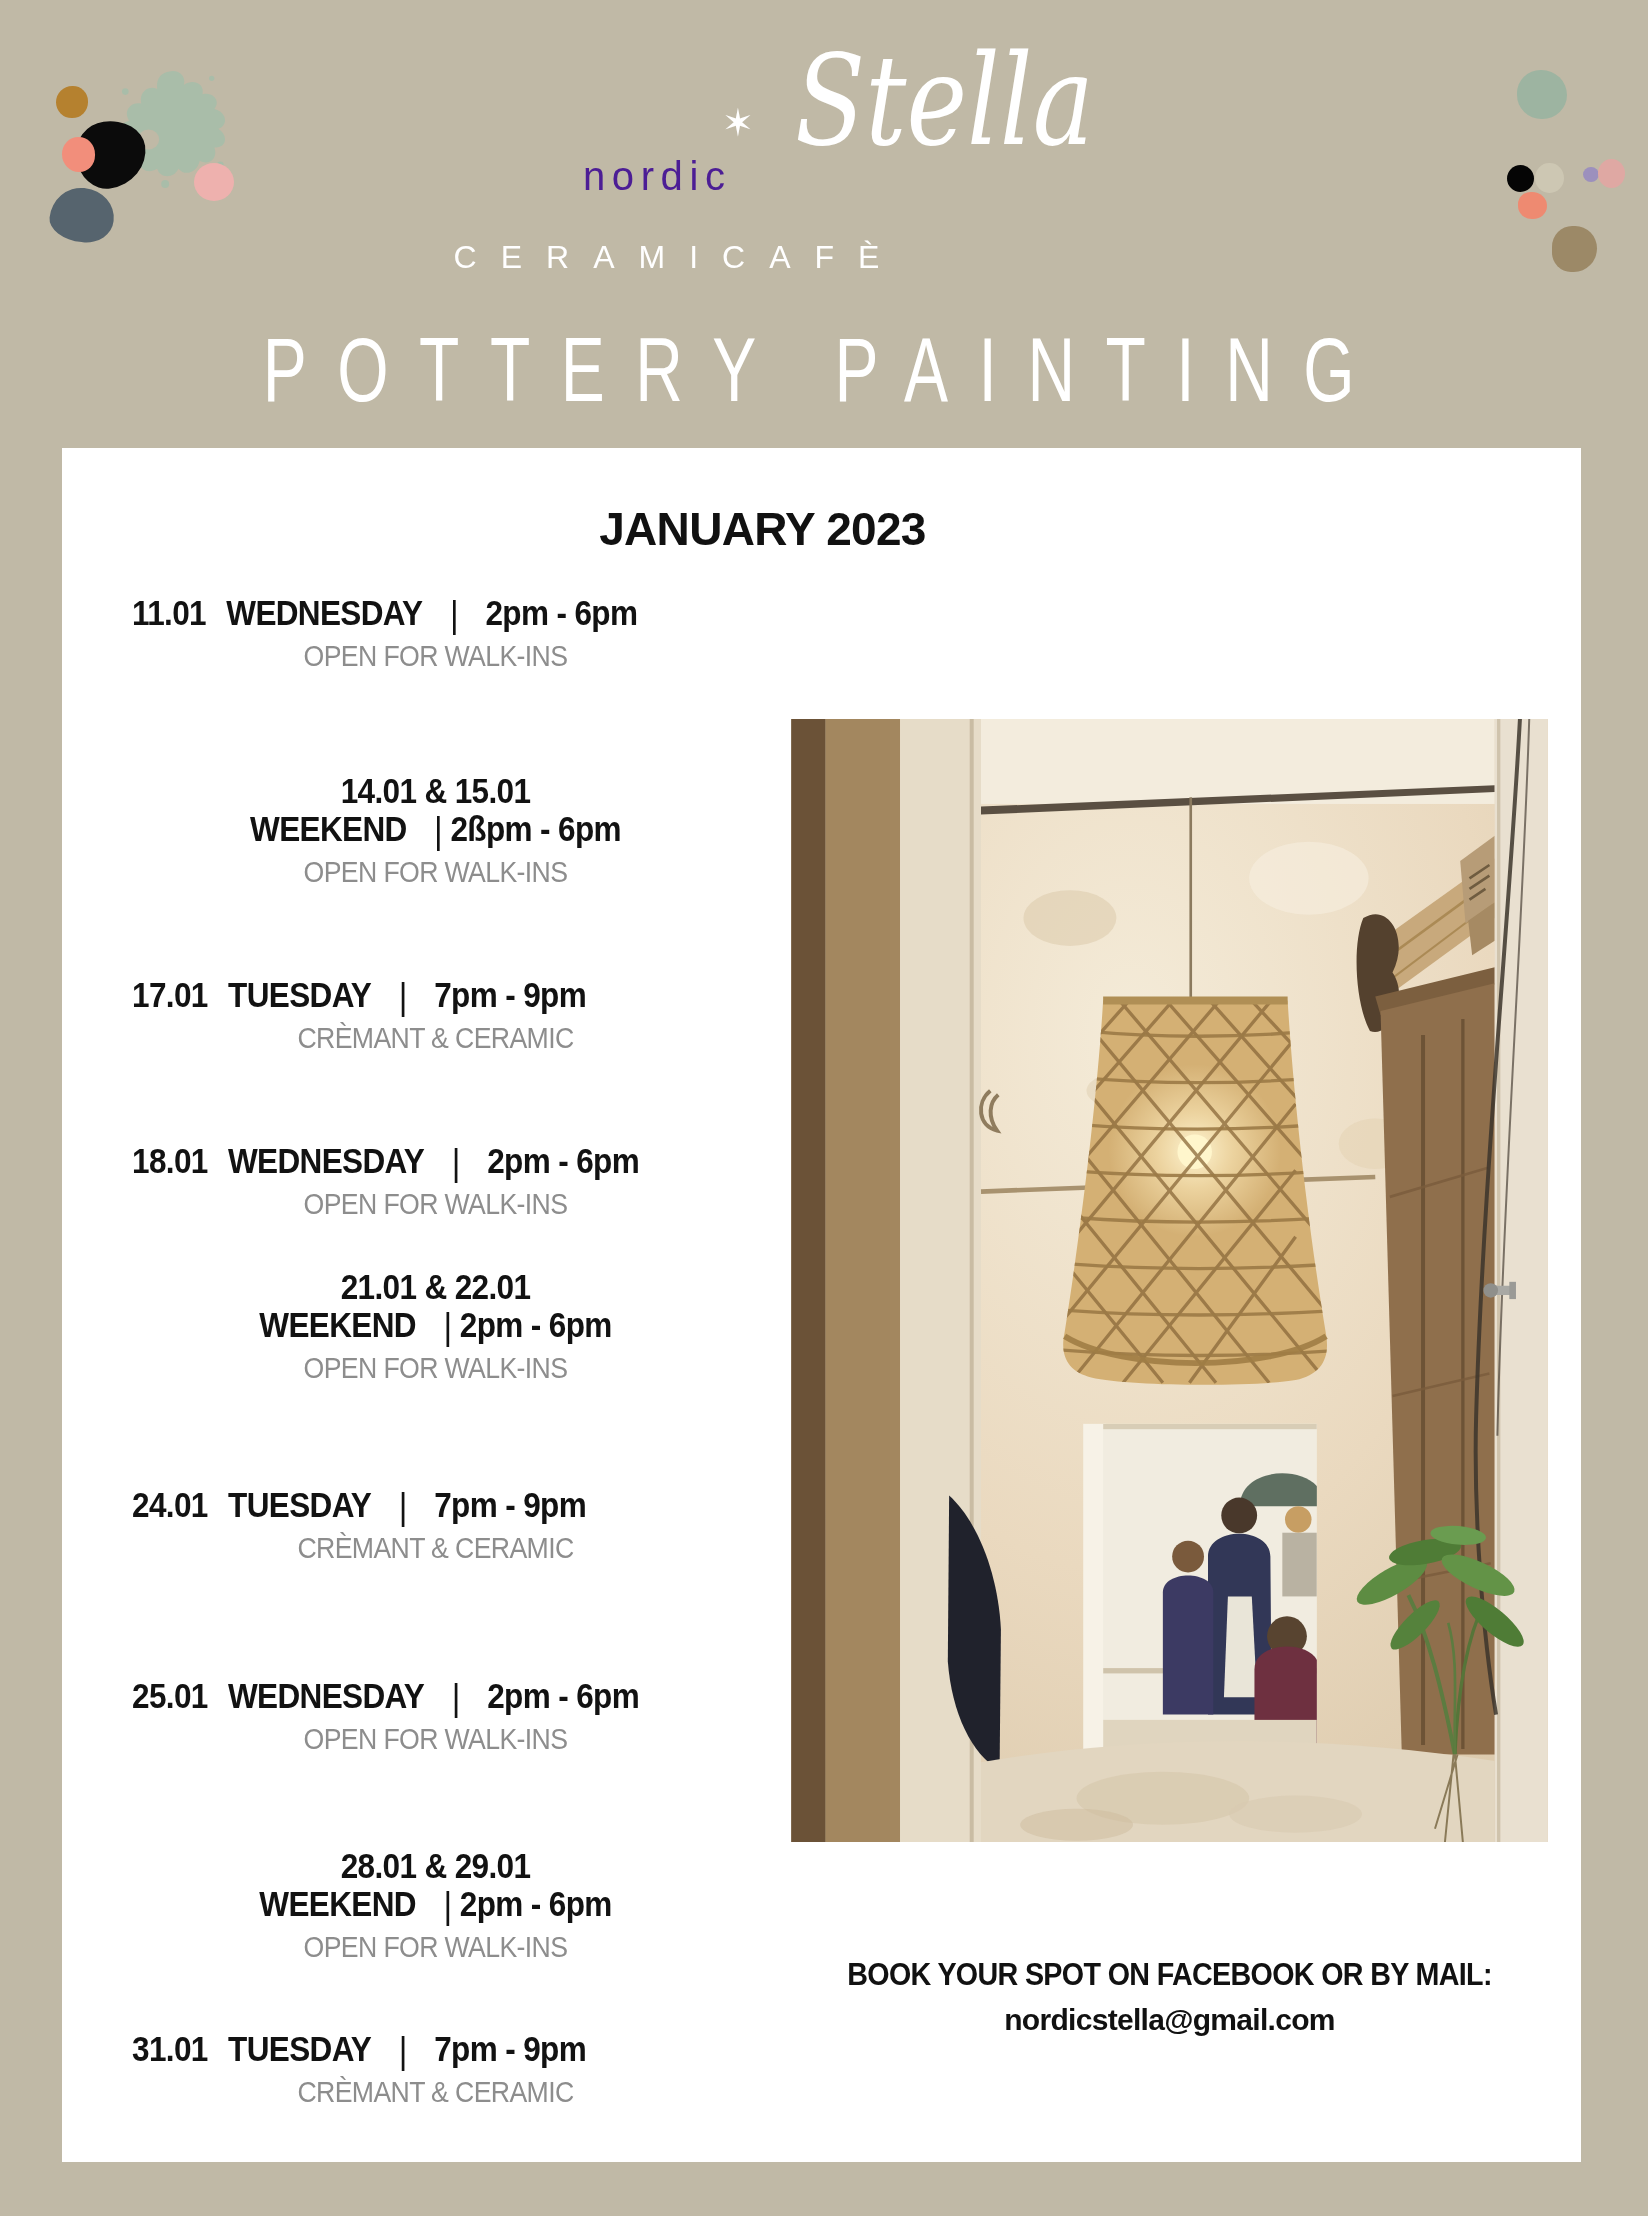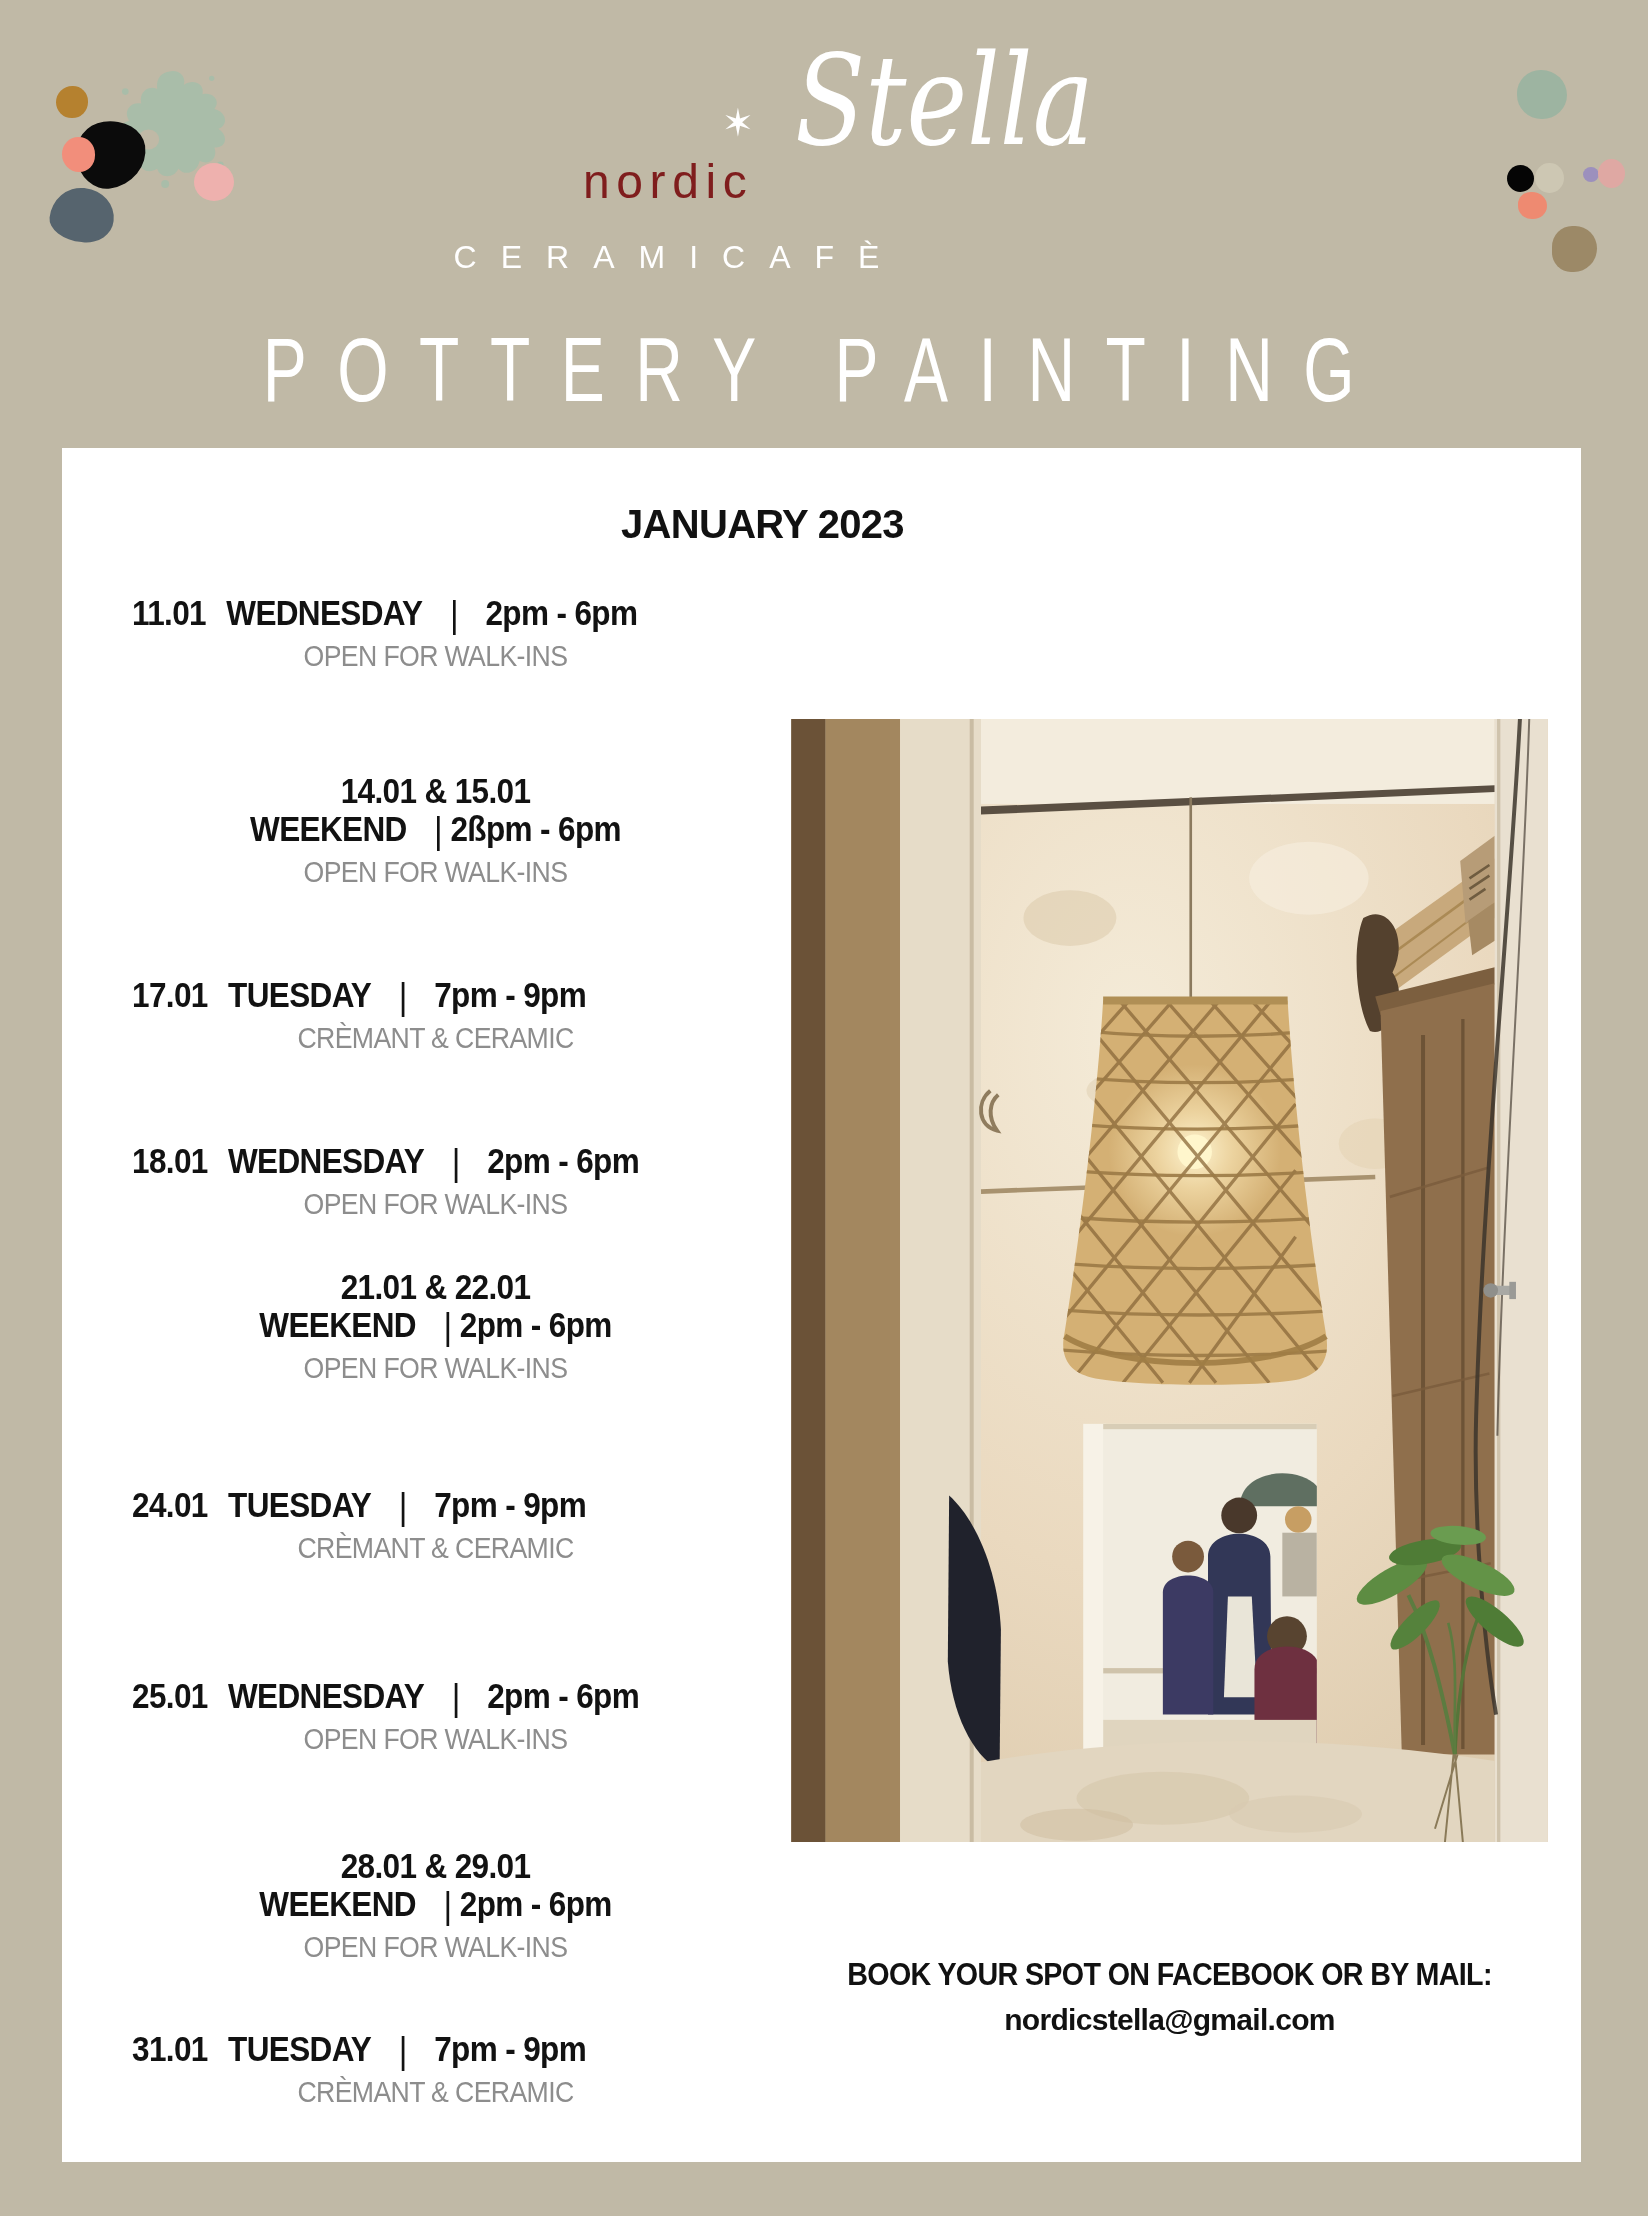--- a/index.html
+++ b/index.html
@@ -3,22 +3,22 @@
 <meta charset="utf-8">
 <style>
   html,body{margin:0;padding:0;}
   body{
     width:1648px;height:2216px;position:relative;overflow:hidden;
     background:#c0b9a6;
     font-family:"Liberation Sans", sans-serif;
   }
   
   .logo-nordic{
-    position:absolute;left:583px;top:154px;color:#7f1d1d;
-    font-size:48px;letter-spacing:6.6px;font-weight:400;z-index:3;text-align:right;
+    position:absolute;left:583px;top:154px;color:#4c1d95;
+    font-size:40px;letter-spacing:6.6px;font-weight:400;z-index:3;text-align:right;
   }
   .logo-star{
     position:absolute;left:722px;top:101px;color:#fff;font-size:38px;z-index:3;
   }
   .logo-stella{
     position:absolute;left:795px;top:38px;color:#fff;z-index:3;
     font-family:"DejaVu Serif", serif;font-style:italic;font-weight:400;
     font-size:125px;transform:scaleX(0.82);transform-origin:left top;line-height:1;
   }
   .logo-sub{
@@ -30,21 +30,21 @@
     color:#fff;font-size:66px;letter-spacing:30.5px;font-weight:400;white-space:nowrap;
     transform:scaleY(1.38);transform-origin:center top;
   }
   
   .card{
     position:absolute;left:62px;top:448px;width:1519px;height:1714px;
     background:#ffffff;z-index:1;
   }
   .month-heading{
     position:absolute;left:0;top:54px;width:1401px;text-align:center;
-    color:#111;font-size:40px;font-weight:700;letter-spacing:-0.7px;white-space:nowrap;
+    color:#111;font-size:46px;font-weight:700;letter-spacing:-0.7px;white-space:nowrap;
   }
   
   .entry{position:absolute;left:70px;width:607px;}
   .e1{top:146px}.e2{top:324px}.e3{top:528px}.e4{top:694px}
   .e5{top:820px}.e6{top:1038px}.e7{top:1229px}.e8{top:1399px}.e9{top:1582px}
   .line{white-space:nowrap;line-height:38px;}
   .main{font-size:35px;font-weight:700;color:#121212;letter-spacing:-0.7px;
         transform:scaleX(0.9);transform-origin:left center;}
   .centered{text-align:center;transform-origin:center center;}
   .note{font-size:29px;color:#8d8d8d;letter-spacing:-0.7px;text-align:center;

